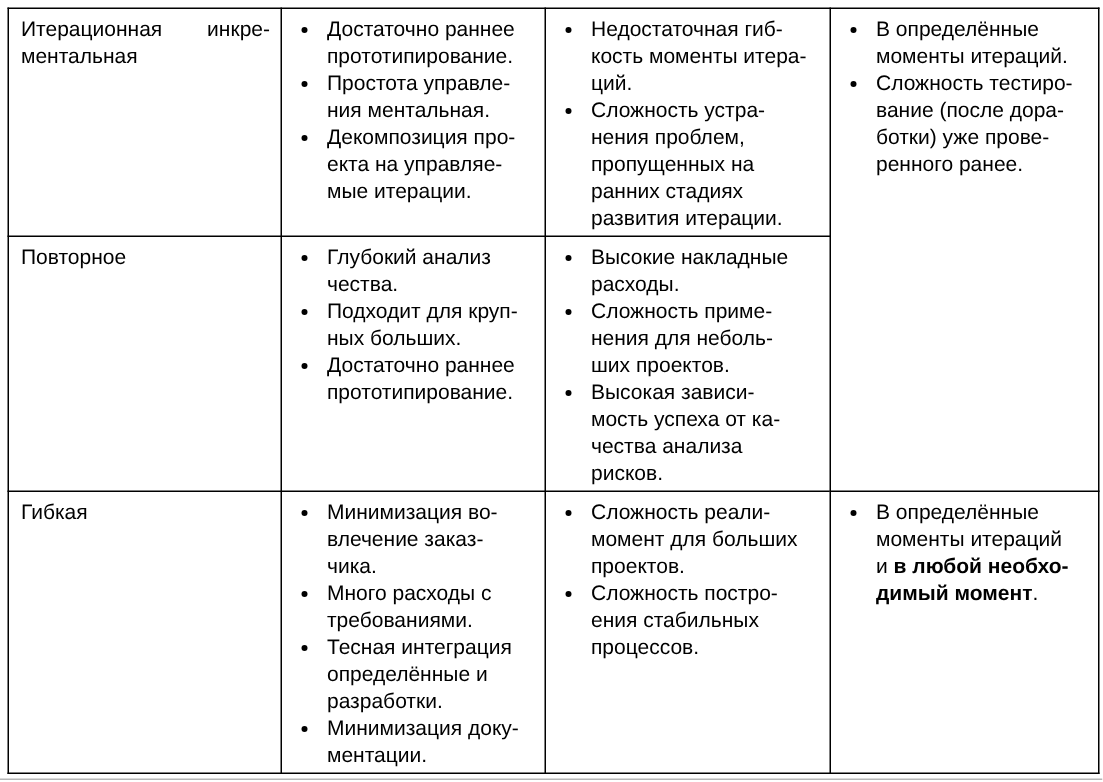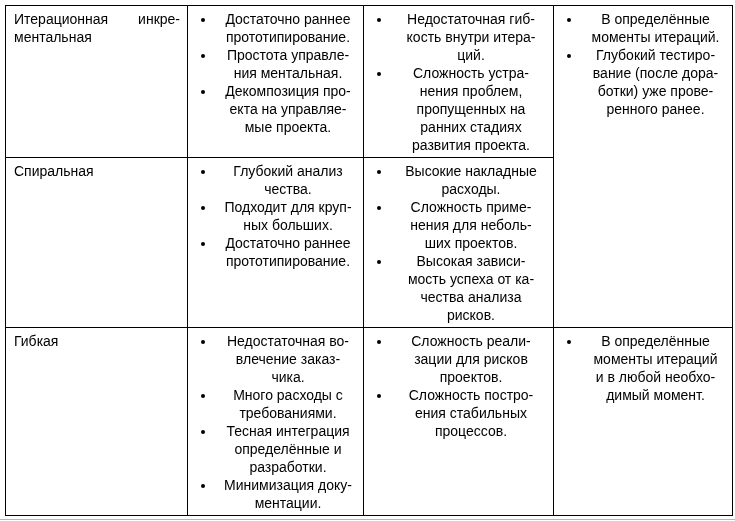--- a/index.html
+++ b/index.html
@@ -27,21 +27,20 @@
     border-collapse: collapse;
     table-layout: fixed;
   }
   .cmp-table td {
     border: 1px solid #000000;
     vertical-align: top;
     font-size: 14px;
     line-height: 18px;
     color: #000000;
     padding: 4px 5px 3px 6px;
-    text-align: center;
   }
   .c1 { width: 182px; }
   .c2 { width: 176px; }
   .c3 { width: 190px; }
   .c4 { width: 179px; }
   .r1 { height: 150px; }
   .r2 { height: 170px; }
   .r3 { height: 188px; margin-top: 43px; }
   .name-cell {
     white-space: pre-line;
@@ -54,21 +53,21 @@
     margin: 0;
     padding: 0 0 0 22px;
     list-style: disc outside;
   }
   .bullets li {
     margin: 0;
     padding-left: 2px;
     white-space: pre-line;
   }
   .bold-text {
-    font-weight: normal;
+    font-weight: bold;
   }
   .page-bottom-edge {
     position: absolute;
     left: 0;
     top: 519px;
     width: 735px;
     height: 1px;
     background: #b6b6b6;
   }
 </style>
@@ -88,48 +87,48 @@
         <td class="name-cell"><span>Итерационная инкре-
 ментальная</span></td>
         <td class="list-cell">
           <ul class="bullets">
               <li><span>Достаточно раннее
 прототипирование.</span></li>
               <li><span>Простота управле-
 ния ментальная.</span></li>
               <li><span>Декомпозиция про-
 екта на управляе-
-мые проекта.</span></li>
+мые итерации.</span></li>
             </ul>
         </td>
         <td class="list-cell">
           <ul class="bullets">
               <li><span>Недостаточная гиб-
-кость внутри итера-
+кость моменты итера-
 ций.</span></li>
               <li><span>Сложность устра-
 нения проблем,
 пропущенных на
 ранних стадиях
-развития проекта.</span></li>
+развития итерации.</span></li>
             </ul>
         </td>
         <td class="list-cell" rowspan="2">
           <ul class="bullets">
               <li><span>В определённые
 моменты итераций.</span></li>
-              <li><span>Глубокий тестиро-
+              <li><span>Сложность тестиро-
 вание (после дора-
 ботки) уже прове-
 ренного ранее.</span></li>
             </ul>
         </td>
       </tr>
       <tr class="r2">
-        <td class="name-cell"><span>Спиральная</span></td>
+        <td class="name-cell"><span>Повторное</span></td>
         <td class="list-cell">
           <ul class="bullets">
               <li><span>Глубокий анализ
 чества.</span></li>
               <li><span>Подходит для круп-
 ных больших.</span></li>
               <li><span>Достаточно раннее
 прототипирование.</span></li>
             </ul>
         </td>
@@ -144,36 +143,36 @@
 мость успеха от ка-
 чества анализа
 рисков.</span></li>
             </ul>
         </td>
       </tr>
       <tr class="r3">
         <td class="name-cell"><span>Гибкая</span></td>
         <td class="list-cell">
           <ul class="bullets">
-              <li><span>Недостаточная во-
+              <li><span>Минимизация во-
 влечение заказ-
 чика.</span></li>
               <li><span>Много расходы с
 требованиями.</span></li>
               <li><span>Тесная интеграция
 определённые и
 разработки.</span></li>
               <li><span>Минимизация доку-
 ментации.</span></li>
             </ul>
         </td>
         <td class="list-cell">
           <ul class="bullets">
               <li><span>Сложность реали-
-зации для рисков
+момент для больших
 проектов.</span></li>
               <li><span>Сложность постро-
 ения стабильных
 процессов.</span></li>
             </ul>
         </td>
         <td class="list-cell">
           <ul class="bullets">
               <li><span>В определённые
 моменты итераций

